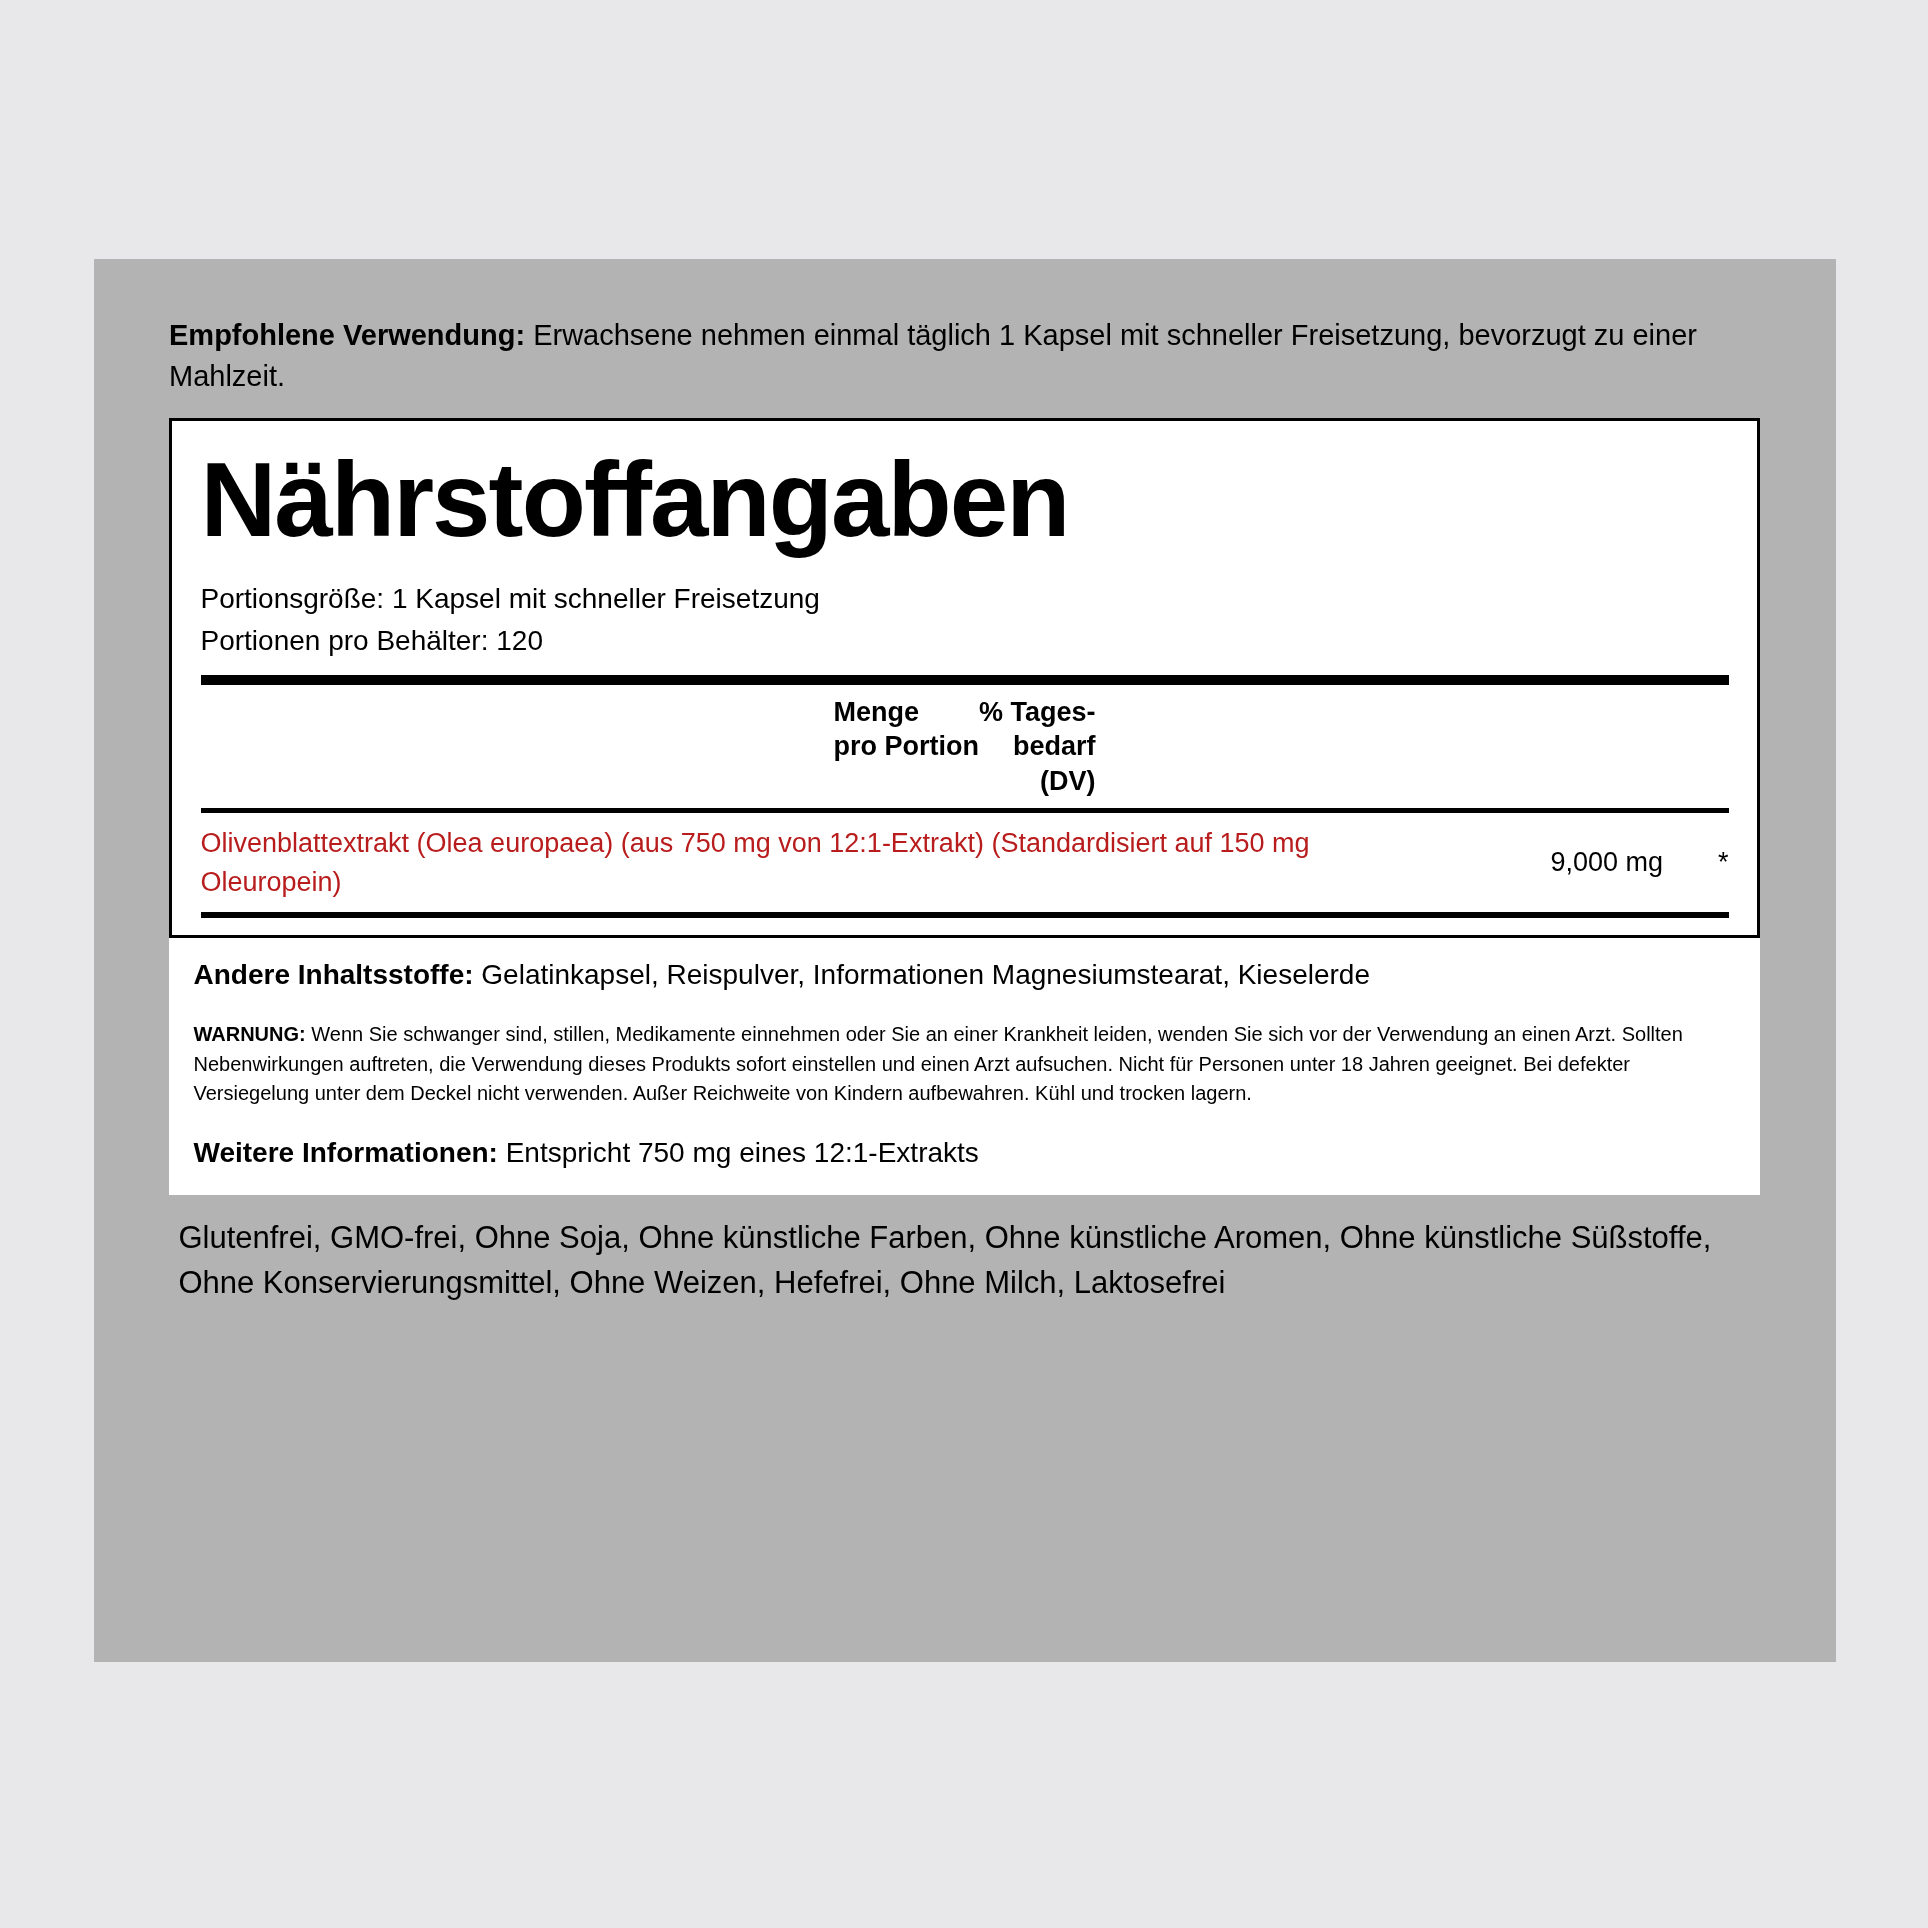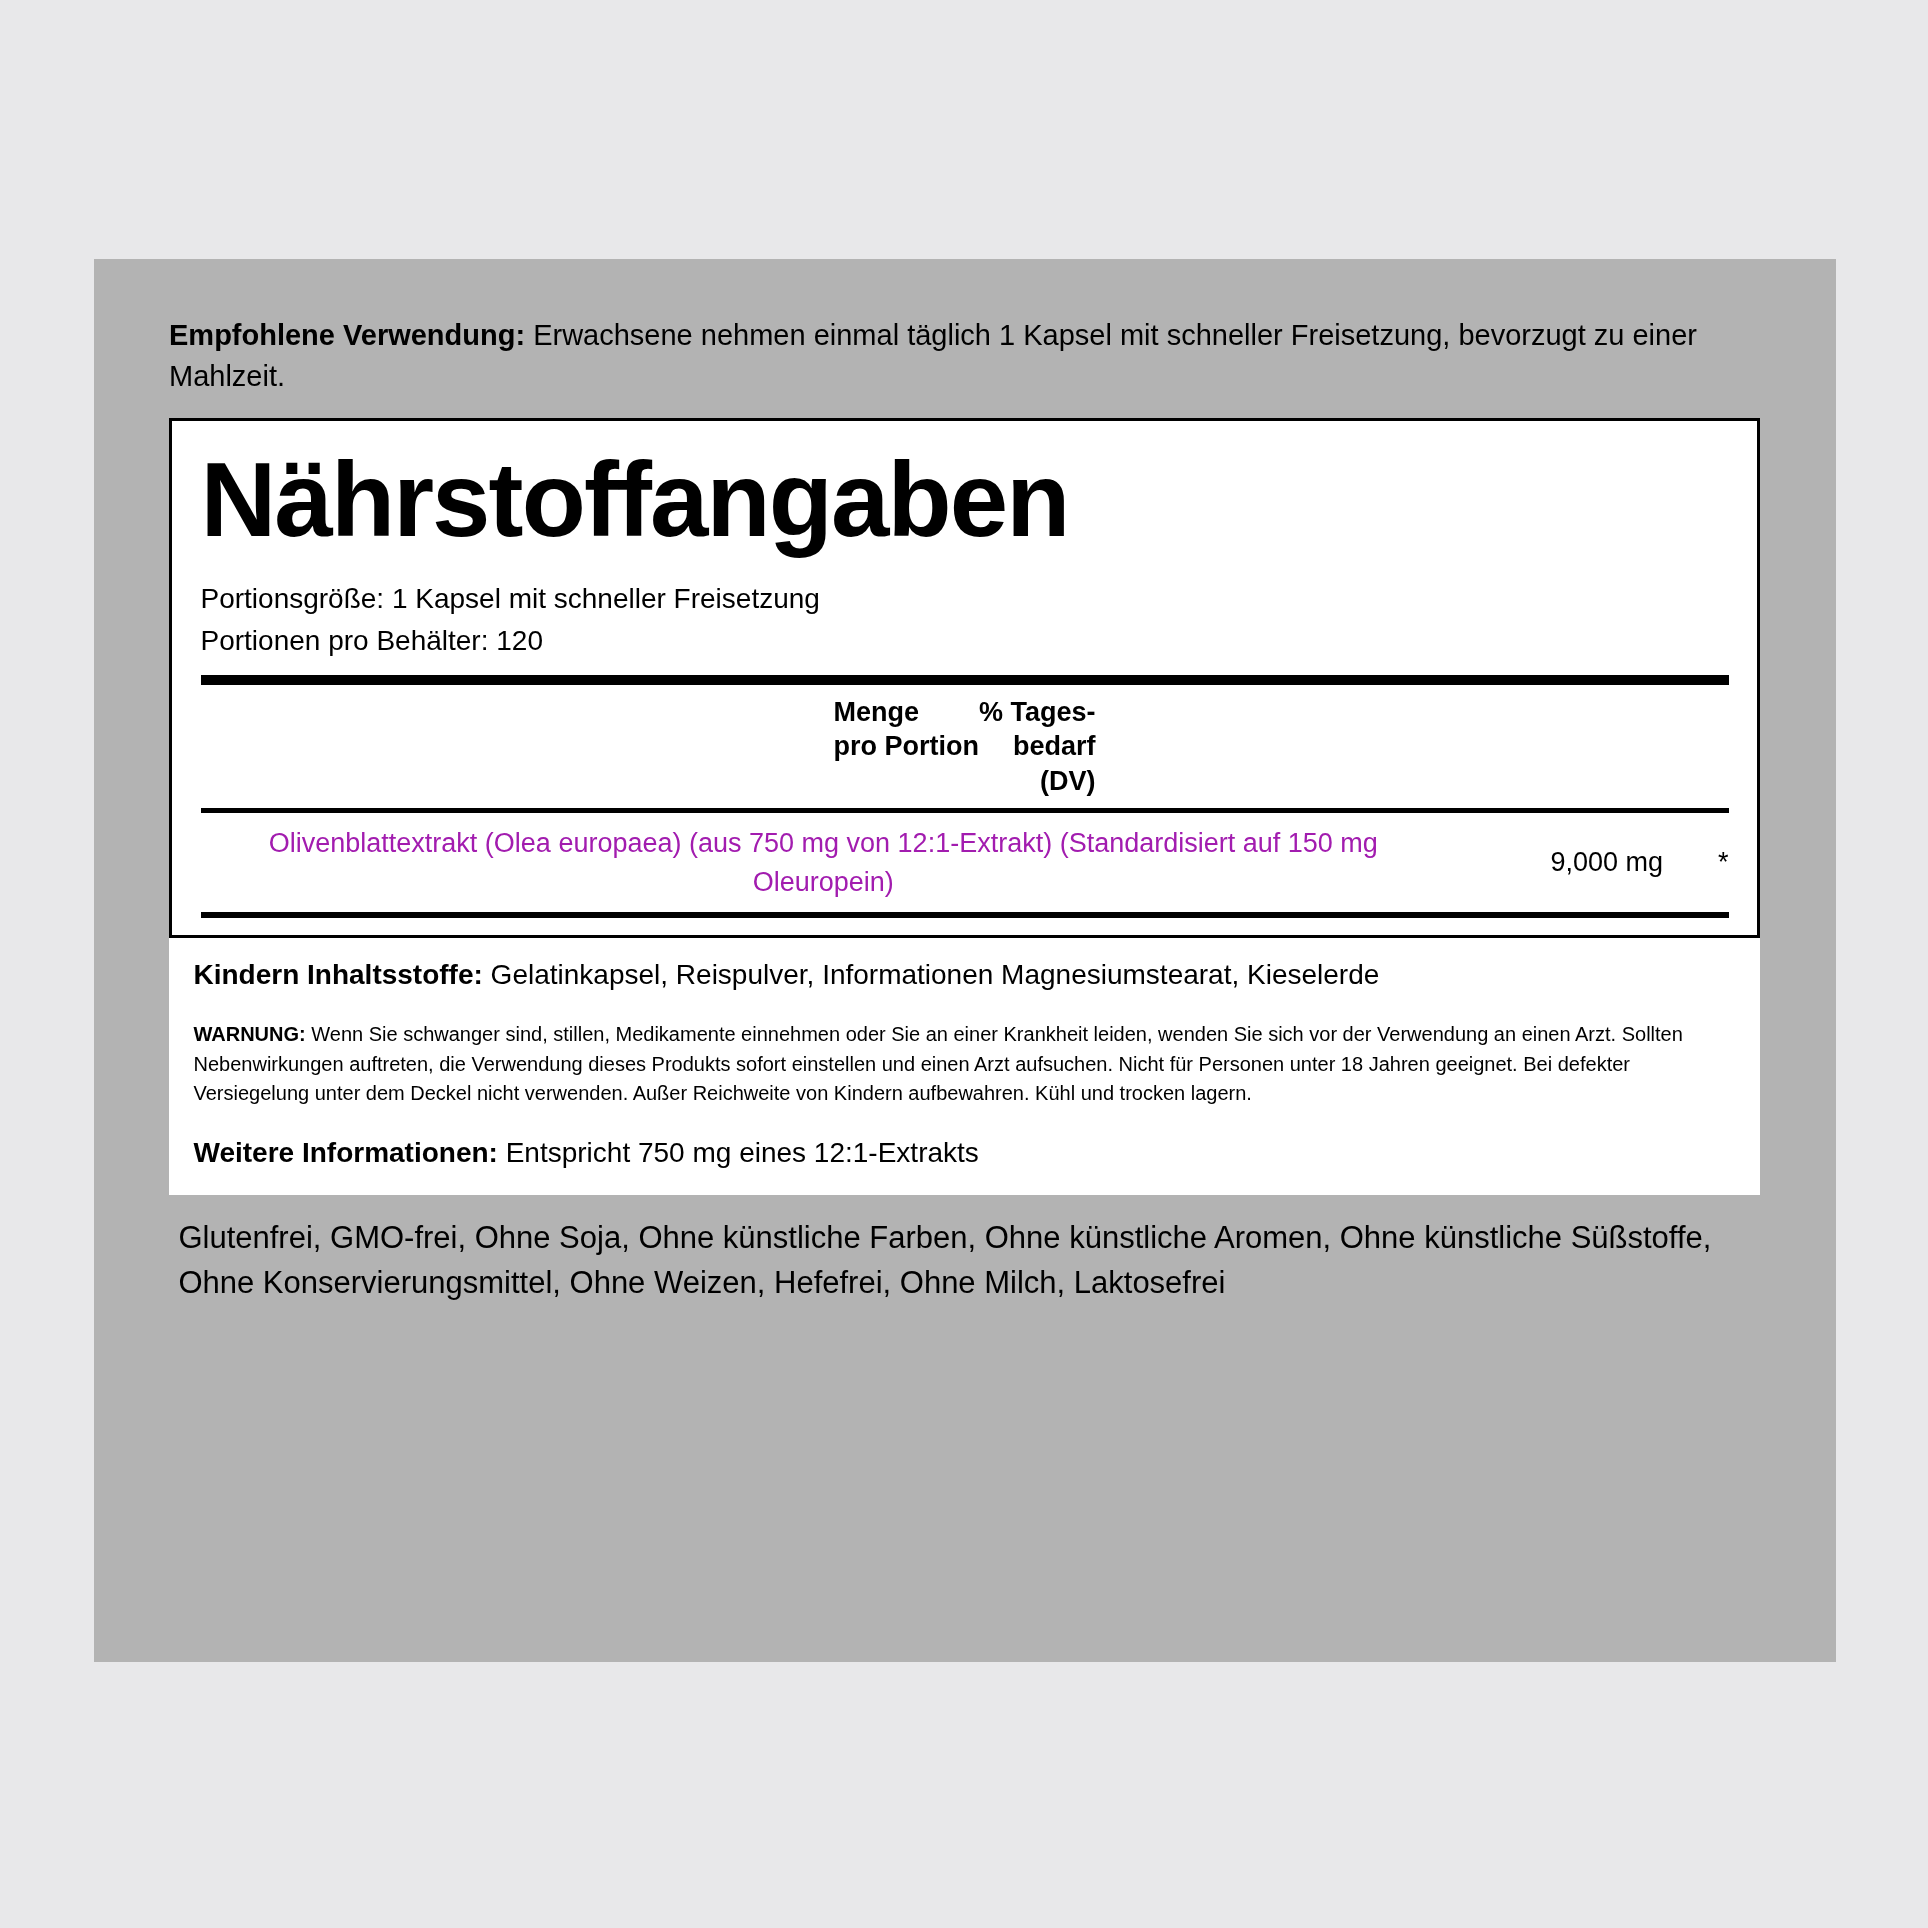--- a/index.html
+++ b/index.html
@@ -103,22 +103,21 @@
   }
   .ing-row {
     display: flex;
     align-items: center;
     padding: 11.3px 0 11.3px 0;
   }
   .ing-name {
     flex: 1 1 auto;
     font-size: 27px;
     line-height: 1.42;
-    color: #a21caf;
-    text-align: center;
+    color: #b91c1c;
   }
   .ing-amount {
     flex: 0 0 auto;
     font-size: 27px;
     color: #000;
     text-align: right;
     width: 217px;
     padding-right: 9.4px;
   }
   .ing-dv {
@@ -195,21 +194,21 @@
           <div class="ing-row">
             <div class="ing-name">Olivenblattextrakt (Olea europaea) (aus 750 mg von 12:1-Extrakt) (Standardisiert auf 150 mg Oleuropein)</div>
             <div class="ing-amount">9,000 mg</div>
             <div class="ing-dv">*</div>
           </div>
           <div class="rule-med"></div>
         </div>
       </div>
 
       <div class="lower-white">
-        <div class="other-ing"><b>Kindern Inhaltsstoffe:</b><span> Gelatinkapsel, Reispulver, Informationen Magnesiumstearat, Kieselerde</span></div>
+        <div class="other-ing"><b>Andere Inhaltsstoffe:</b><span> Gelatinkapsel, Reispulver, Informationen Magnesiumstearat, Kieselerde</span></div>
         <div class="warning"><b>WARNUNG:</b><span> Wenn Sie schwanger sind, stillen, Medikamente einnehmen oder Sie an einer Krankheit leiden, wenden Sie sich vor der Verwendung an einen Arzt. Sollten Nebenwirkungen auftreten, die Verwendung dieses Produkts sofort einstellen und einen Arzt aufsuchen. Nicht für Personen unter 18 Jahren geeignet. Bei defekter Versiegelung unter dem Deckel nicht verwenden. Außer Reichweite von Kindern aufbewahren. Kühl und trocken lagern.</span></div>
         <div class="more-info"><b>Weitere Informationen:</b><span> Entspricht 750 mg eines 12:1-Extrakts</span></div>
       </div>
 
       <div class="claims">Glutenfrei, GMO-frei, Ohne Soja, Ohne künstliche Farben, Ohne künstliche Aromen, Ohne künstliche Süßstoffe, Ohne Konservierungsmittel, Ohne Weizen, Hefefrei, Ohne Milch, Laktosefrei</div>
 
     </div>
   </div>
 </div>
 

